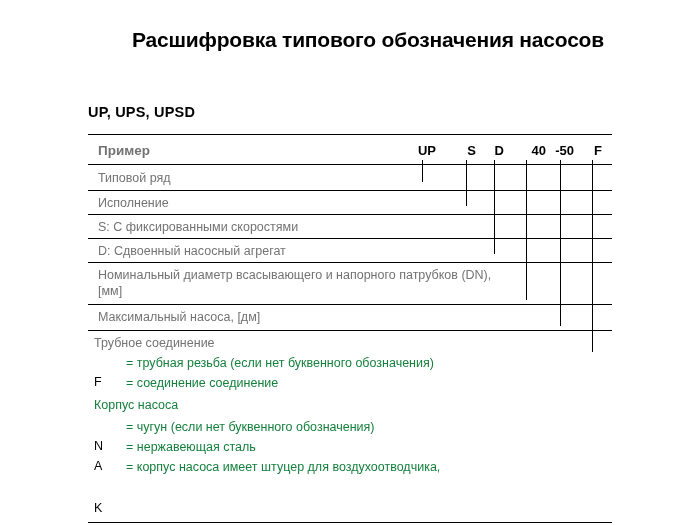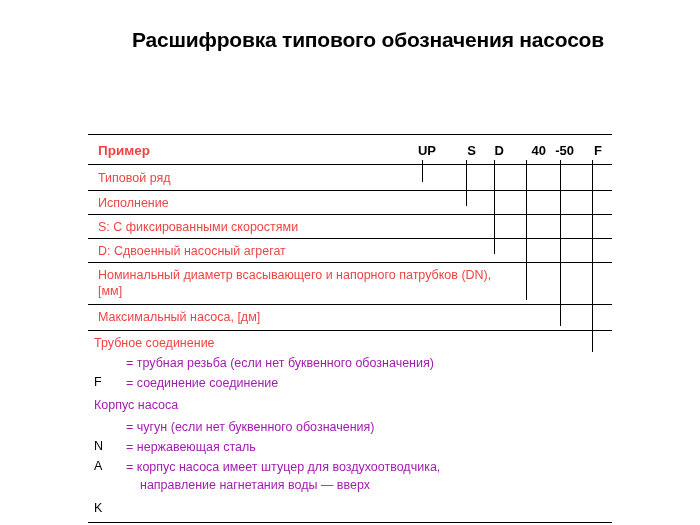--- a/index.html
+++ b/index.html
@@ -53,21 +53,21 @@
     left: 0;
     width: 524px;
     height: 0;
     border-top: 1px solid #000;
   }
   .rule.thick { border-top-width: 1.6px; }
 
   .row-label {
     position: absolute;
     font-size: 12.5px;
-    color: #ef4444;
+    color: #737373;
     white-space: nowrap;
     line-height: 1.28;
   }
   .row-label.bold { font-weight: bold; font-size: 13.5px; }
   .row-label.wrap { white-space: normal; width: 400px; }
 
   .code {
     position: absolute;
     top: 9px;
     font-size: 13px;
@@ -78,38 +78,39 @@
 
   .vline {
     position: absolute;
     width: 0;
     border-left: 1px solid #000;
   }
 
   .sub {
     position: absolute;
     font-size: 12.5px;
-    color: #a21caf;
+    color: #15803d;
     white-space: nowrap;
     line-height: 1.3;
     text-align: center;
   }
   .sub-letter {
     position: absolute;
     font-size: 12.5px;
     color: #000;
     white-space: nowrap;
   }
 </style>
 </head>
 <body>
 
 <div class="page">
 
   <div class="title">Расшифровка типового обозначения насосов</div>
+  <div class="subtitle">UP, UPS, UPSD</div>
 
   <div class="diagram">
 
     <div class="rule thick" style="top:0px"></div>
     <div class="rule" style="top:30px"></div>
     <div class="rule" style="top:56px"></div>
     <div class="rule" style="top:80px"></div>
     <div class="rule" style="top:104px"></div>
     <div class="rule" style="top:128px"></div>
     <div class="rule" style="top:170px"></div>
@@ -148,18 +149,17 @@
 
     <div class="sub" style="left:6px; top:263px">Корпус насоса</div>
 
     <div class="sub" style="left:38px; top:285px">= чугун (если нет буквенного обозначения)</div>
 
     <div class="sub-letter" style="left:6px; top:305px">N</div>
     <div class="sub" style="left:38px; top:305px">= нержавеющая сталь</div>
 
     <div class="sub-letter" style="left:6px; top:325px">A</div>
     <div class="sub" style="left:38px; top:325px">= корпус насоса имеет штуцер для воздухоотводчика,</div>
-    <div class="sub" style="left:52px; top:343px">направление нагнетания воды — вверх</div>
 
     <div class="sub-letter" style="left:6px; top:367px">K</div>
 
   </div>
 </div>
 
 </body></html>

